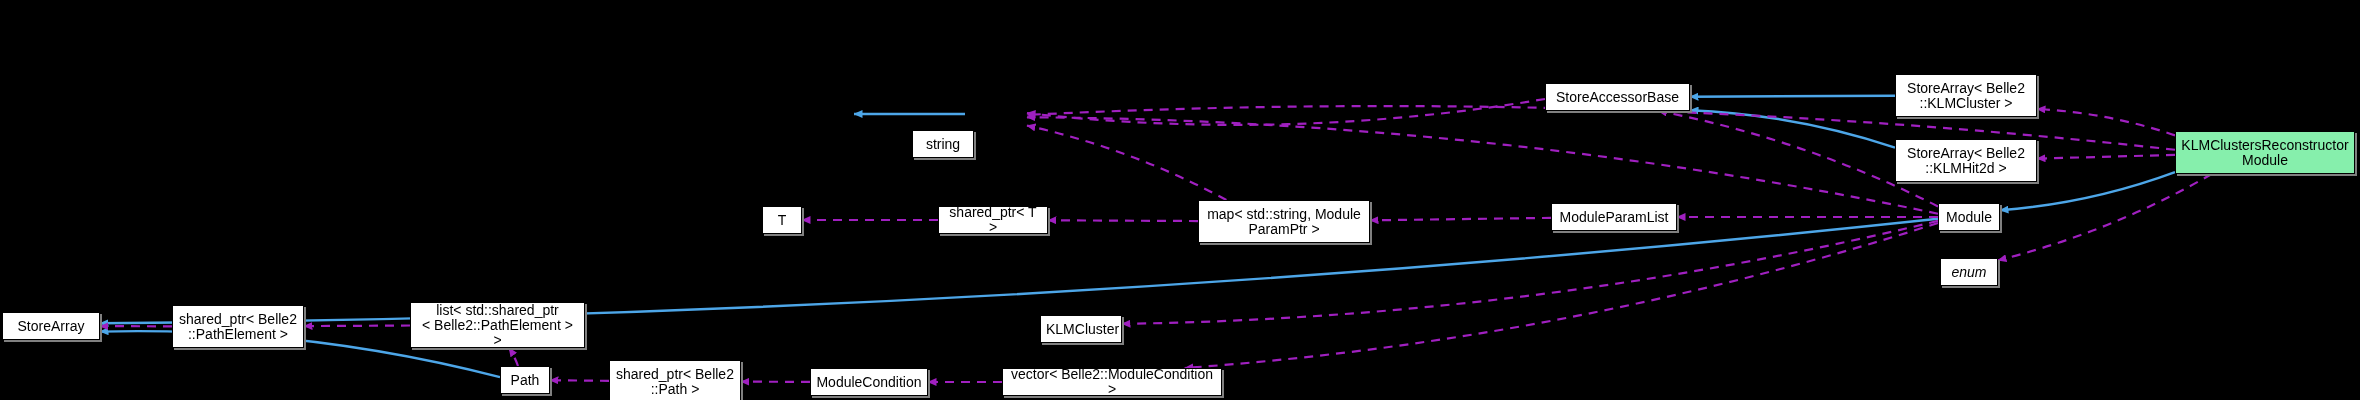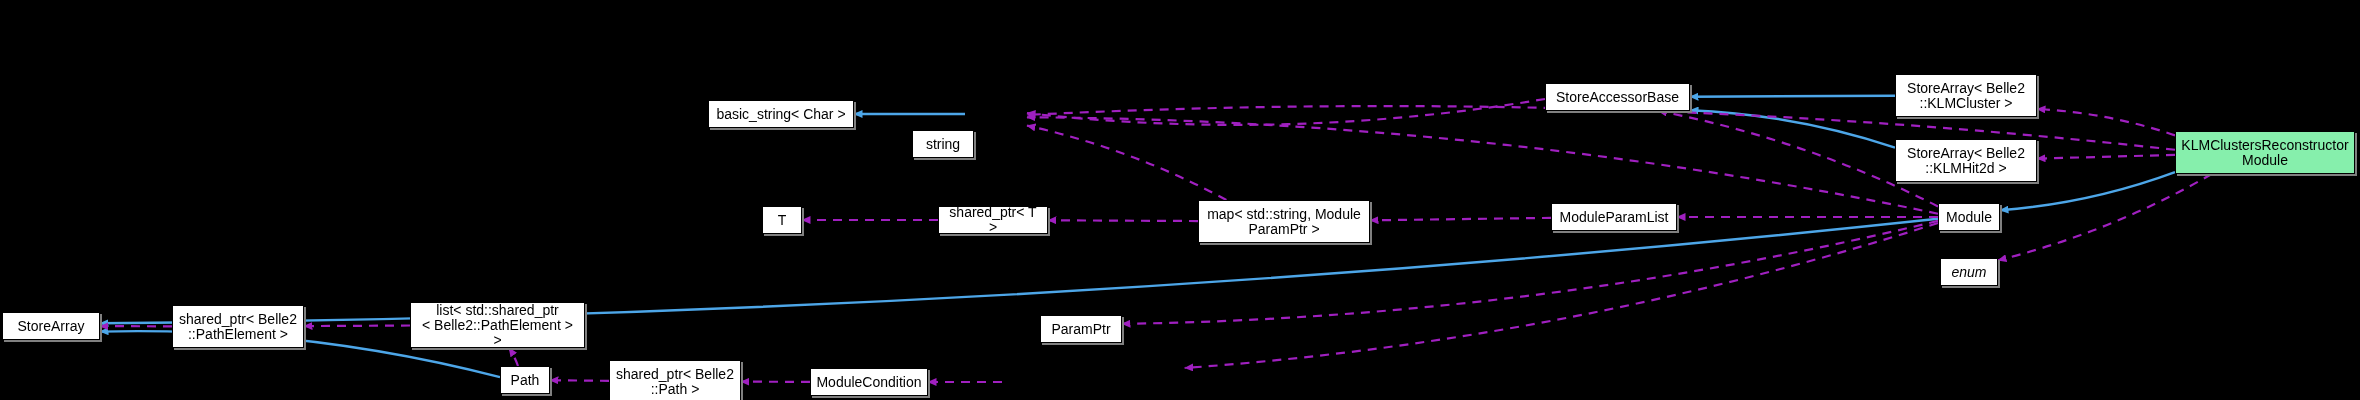--- a/index.html
+++ b/index.html
@@ -46,21 +46,20 @@
       <path d="M1198,221.05670103092783 Q1123,220.6701030927835 1048,220.2835051546392" fill="none" stroke="#a020c0" stroke-width="2.2" stroke-dasharray="9,7" marker-end="url(#ah-use)"></path>
       <path d="M172,326.3235294117647 Q136,326.22727272727275 100,326.13101604278074" fill="none" stroke="#a020c0" stroke-width="2.2" stroke-dasharray="9,7" marker-end="url(#ah-use)"></path>
       <path d="M410,325.5057803468208 Q357,325.8121387283237 304,326.1184971098266" fill="none" stroke="#a020c0" stroke-width="2.2" stroke-dasharray="9,7" marker-end="url(#ah-use)"></path>
       <path d="M518,366 Q514.76,356.37 509,348" fill="none" stroke="#a020c0" stroke-width="2.2" stroke-dasharray="9,7" marker-end="url(#ah-use)"></path>
       <path d="M609,380.84 Q579.5,380.54499999999996 550,380.25" fill="none" stroke="#a020c0" stroke-width="2.2" stroke-dasharray="9,7" marker-end="url(#ah-use)"></path>
       <path d="M810,381.8479381443299 Q775.5,381.7590206185567 741,381.6701030927835" fill="none" stroke="#a020c0" stroke-width="2.2" stroke-dasharray="9,7" marker-end="url(#ah-use)"></path>
       <path d="M1002,382 Q965,382 928,382" fill="none" stroke="#a020c0" stroke-width="2.2" stroke-dasharray="9,7" marker-end="url(#ah-use)"></path>
       <path d="M1938,222.96849474912486 Q1570.0543302532512,340.6546631490707 1184.7151515151515,368" fill="none" stroke="#a020c0" stroke-width="2.2" stroke-dasharray="9,7" marker-end="url(#ah-use)"></path>
       <path d="M1938,220.9099099099099 Q1535.7561982251752,318.0077981546868 1122,323.8288288288288" fill="none" stroke="#a020c0" stroke-width="2.2" stroke-dasharray="9,7" marker-end="url(#ah-use)"></path>
     </svg>
-<div class="node" style="left: 708px; top: 100px; width: 146px; height: 28px;"><span class="lbl">basic_string&lt; Char &gt;</span></div>
     <div class="node" style="left: 912px; top: 100px; width: 62px; height: 28px; margin-top: 30px;"><span class="lbl">string</span></div>
     <div class="node" style="left: 1545px; top: 83px; width: 145px; height: 28px;"><span class="lbl">StoreAccessorBase</span></div>
     <div class="node" style="left: 1895px; top: 74px; width: 142px; height: 43px;"><span class="lbl">StoreArray&lt; Belle2
 ::KLMCluster &gt;</span></div>
     <div class="node" style="left: 1895px; top: 139px; width: 142px; height: 43px;"><span class="lbl">StoreArray&lt; Belle2
 ::KLMHit2d &gt;</span></div>
     <div class="node hl" style="left: 2175px; top: 131px; width: 180px; height: 43px;"><span class="lbl">KLMClustersReconstructor
 Module</span></div>
     <div class="node" style="left: 762px; top: 206px; width: 40px; height: 28px;"><span class="lbl">T</span></div>
     <div class="node" style="left: 938px; top: 206px; width: 110px; height: 28px;"><span class="lbl">shared_ptr&lt; T &gt;</span></div>
@@ -71,14 +70,15 @@
     <div class="node" style="left: 1940px; top: 258px; width: 58px; height: 28px; font-style: italic;"><span class="lbl">enum</span></div>
     <div class="node" style="left: 2px; top: 312px; width: 98px; height: 28px;"><span class="lbl">StoreArray</span></div>
     <div class="node" style="left: 172px; top: 305px; width: 132px; height: 43px;"><span class="lbl">shared_ptr&lt; Belle2
 ::PathElement &gt;</span></div>
     <div class="node" style="left: 410px; top: 302px; width: 175px; height: 46px;"><span class="lbl">list&lt; std::shared_ptr
 &lt; Belle2::PathElement &gt; &gt;</span></div>
     <div class="node" style="left: 500px; top: 366px; width: 50px; height: 28px;"><span class="lbl">Path</span></div>
     <div class="node" style="left: 609px; top: 360px; width: 132px; height: 43px;"><span class="lbl">shared_ptr&lt; Belle2
 ::Path &gt;</span></div>
     <div class="node" style="left: 810px; top: 368px; width: 118px; height: 28px;"><span class="lbl">ModuleCondition</span></div>
-    <div class="node" style="left: 1040px; top: 315px; width: 82px; height: 28px;"><span class="lbl">ParamPtr</span></div>
+    <div class="node" style="left: 1040px; top: 315px; width: 82px; height: 28px;"><span class="lbl">KLMCluster</span></div>
+    <div class="node" style="left: 1002px; top: 368px; width: 220px; height: 28px;"><span class="lbl">vector&lt; Belle2::ModuleCondition &gt;</span></div>
   </div>
 
 </body></html>

